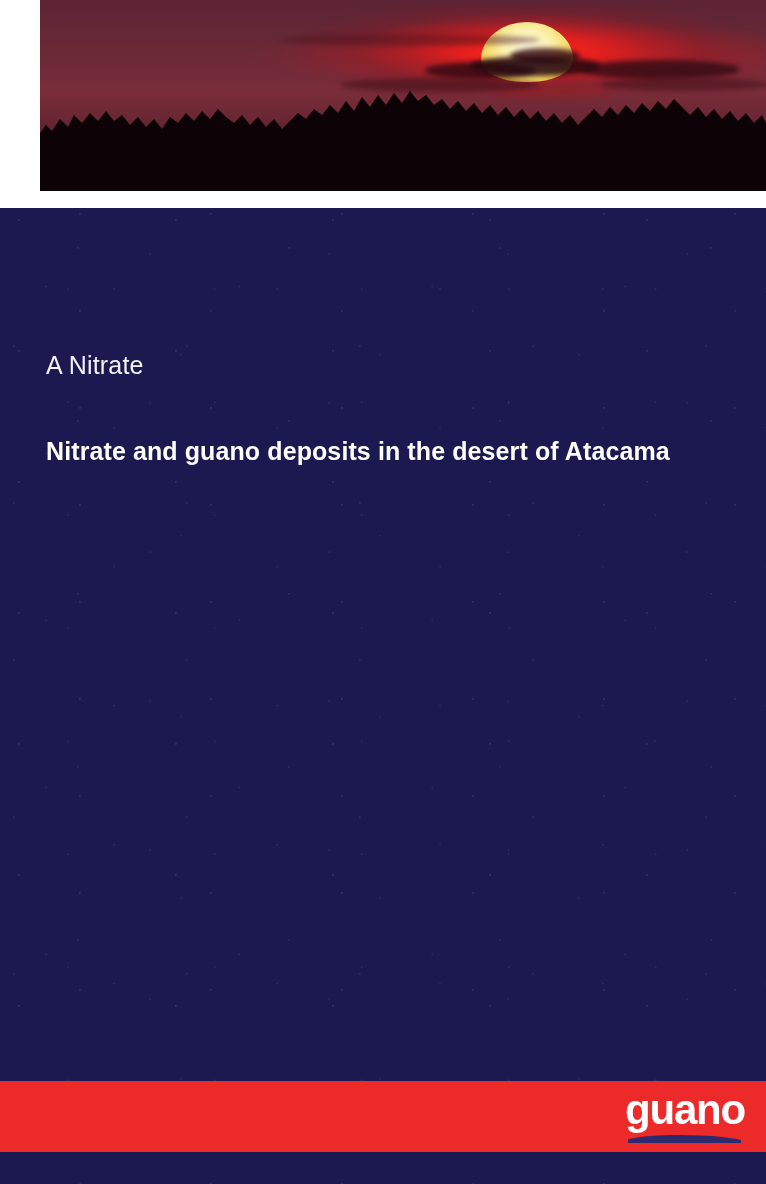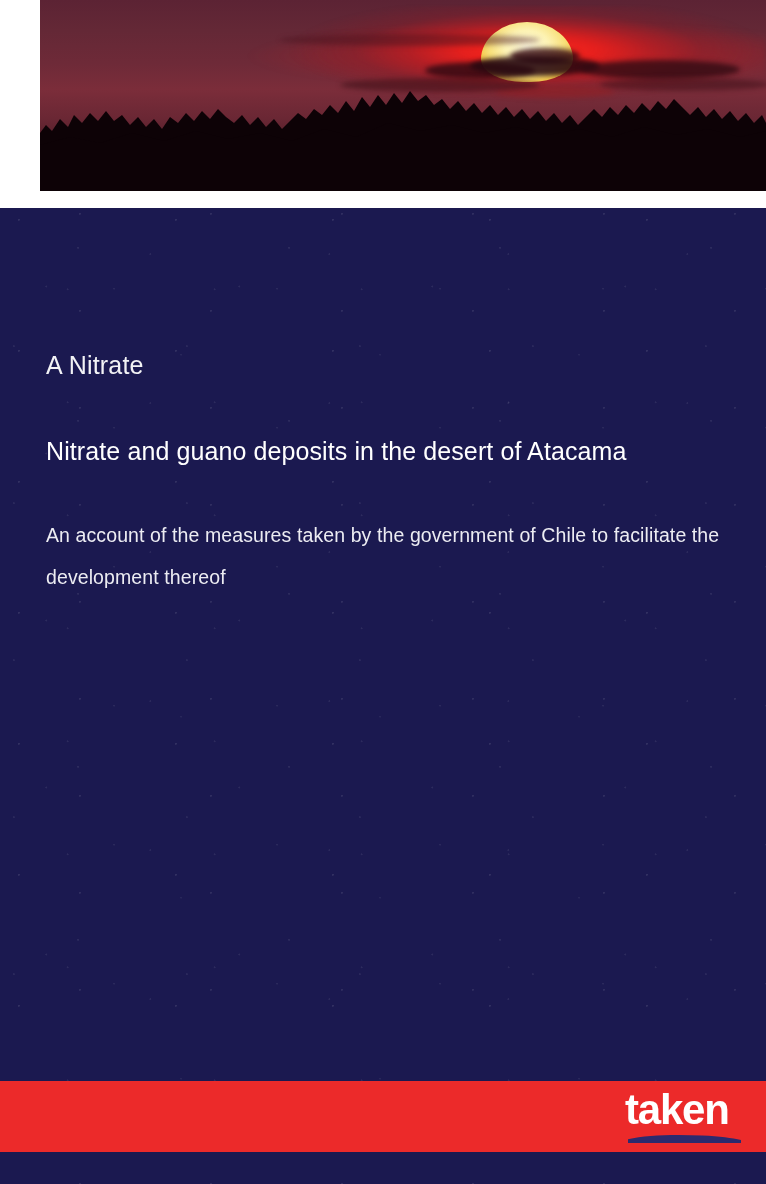--- a/index.html
+++ b/index.html
@@ -137,21 +137,21 @@
     color: #f2f2f5;
     letter-spacing: .2px;
     white-space: nowrap;
   }
   .title {
     position: absolute;
     left: 46px;
     top: 430px;
     width: 640px;
     font-size: 25px;
-    font-weight: 400;
+    font-weight: 700;
     line-height: 42px;
     color: #ffffff;
     letter-spacing: .1px;
   }
   .subtitle {
     position: absolute;
     left: 46px;
     top: 514px;
     width: 680px;
     font-size: 19.5px;
@@ -231,24 +231,23 @@
       <path fill="#0d0206" opacity="0.92" d="M0,74 L30,66 L60,72 L92,62 L124,70 L156,60
         L188,68 L220,62 L252,70 L284,58 L316,66 L348,52 L380,60 L412,54 L444,62 L476,56
         L508,64 L540,58 L572,66 L604,56 L636,64 L668,58 L700,66 L726,60 L726,120 L0,120 Z"></path>
     </svg>
   </div>
 
   <div class="author">A Nitrate</div>
 
   <div class="title">Nitrate and guano deposits in the desert of Atacama</div>
 
-  <div class="subtitle">An account of the measures taken by the government of Chile to facilitate the development thereof</div>
 
   <div class="red-band"></div>
 
   <div class="logo">
-    <div class="logo-word">taken</div>
+    <div class="logo-word">guano</div>
     <svg class="logo-swoosh" viewBox="0 0 113 9" preserveAspectRatio="none">
       <path d="M0,5.2 C18,1.2 46,0.2 74,1.6 C92,2.5 104,4.2 113,6.0 L113,9 L0,9 Z" fill="#2d2a6e"></path>
     </svg>
   </div>
 
 </div>
 
 </body></html>

